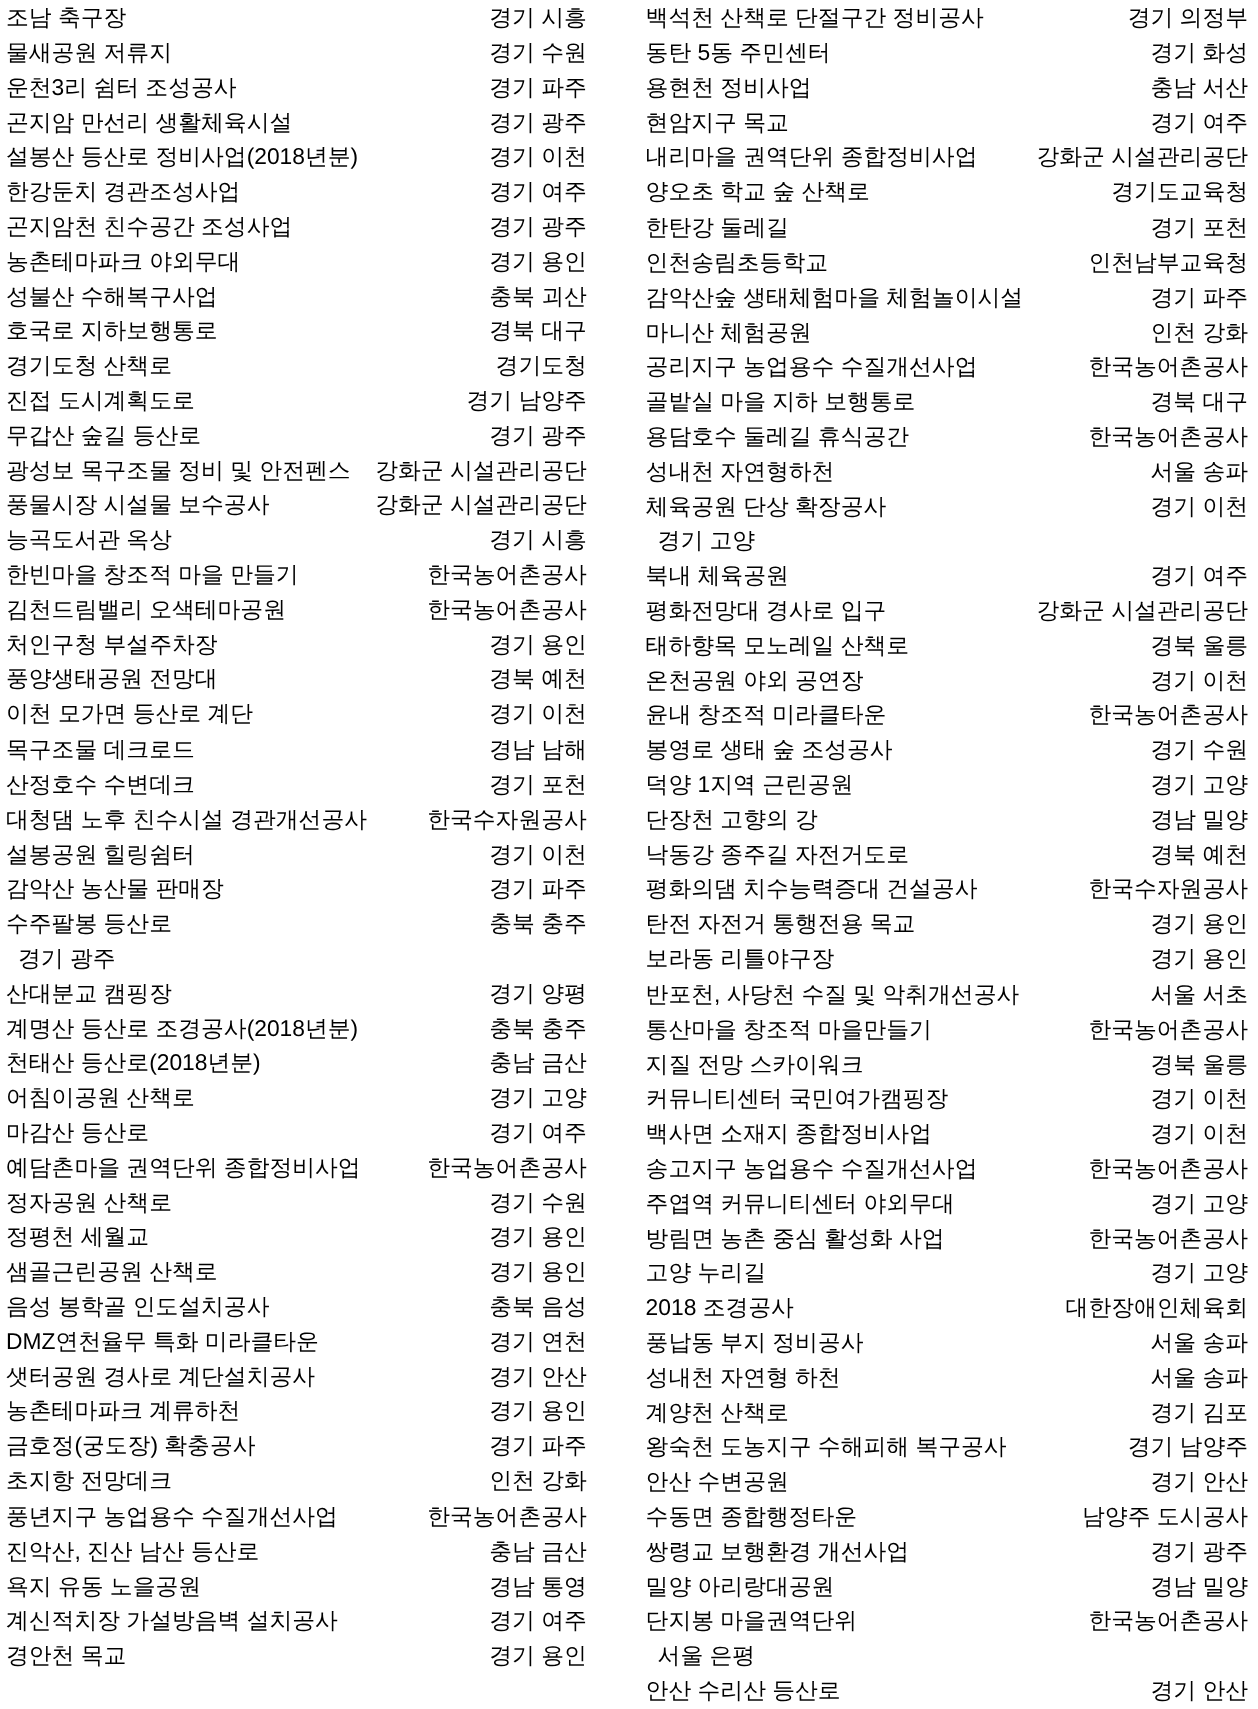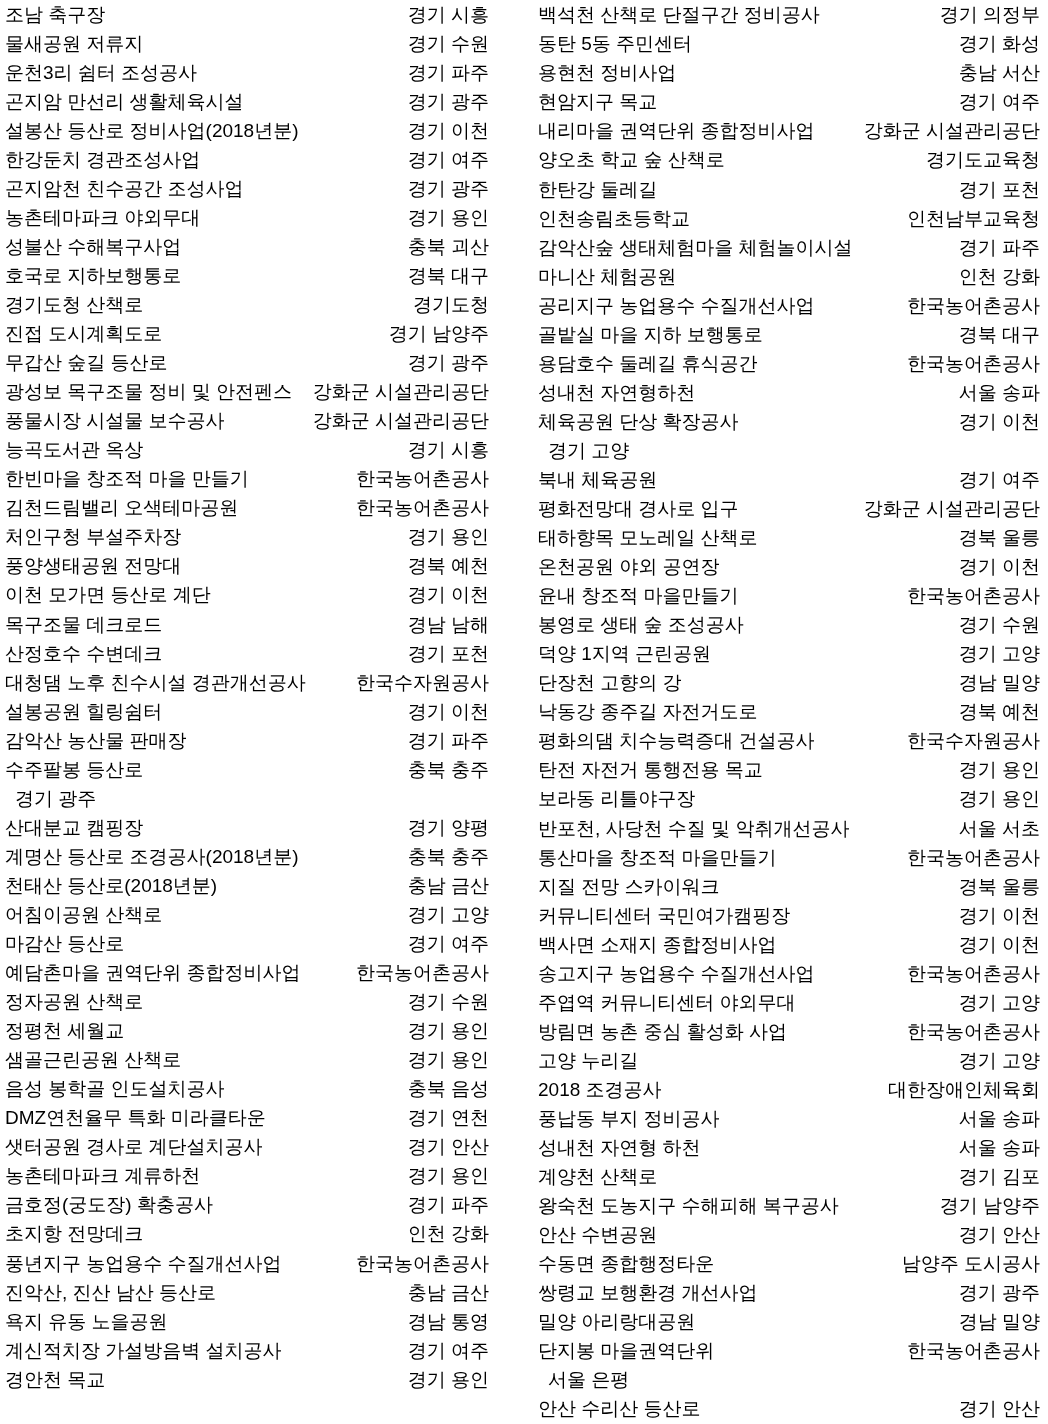--- a/index.html
+++ b/index.html
@@ -304,21 +304,21 @@
       </div>
       <div class="row">
         <span class="name">태하향목 모노레일 산책로</span>
         <span class="org">경북 울릉</span>
       </div>
       <div class="row">
         <span class="name">온천공원 야외 공연장</span>
         <span class="org">경기 이천</span>
       </div>
       <div class="row">
-        <span class="name">윤내 창조적 마을만들기</span>
+        <span class="name">윤내 창조적 미라클타운</span>
         <span class="org">한국농어촌공사</span>
       </div>
       <div class="row">
         <span class="name">봉영로 생태 숲 조성공사</span>
         <span class="org">경기 수원</span>
       </div>
       <div class="row">
         <span class="name">덕양 1지역 근린공원</span>
         <span class="org">경기 고양</span>
       </div>

